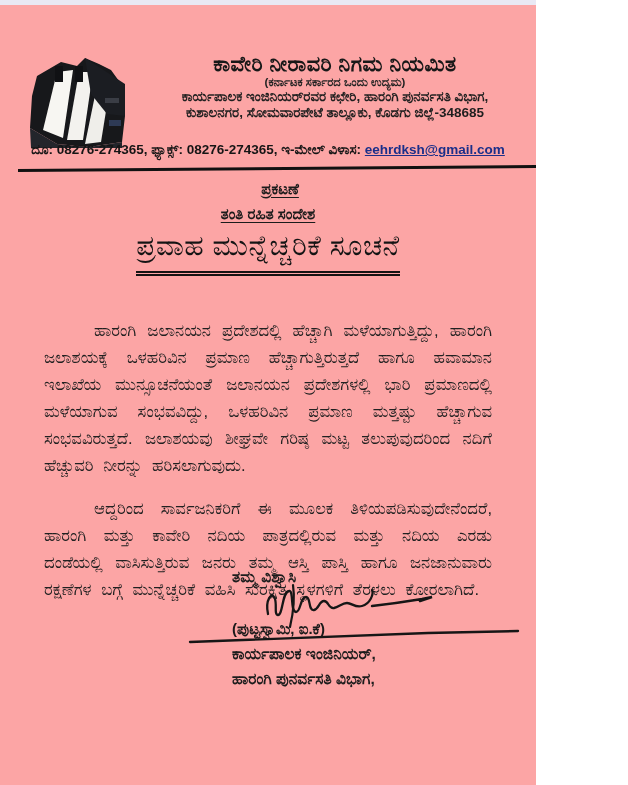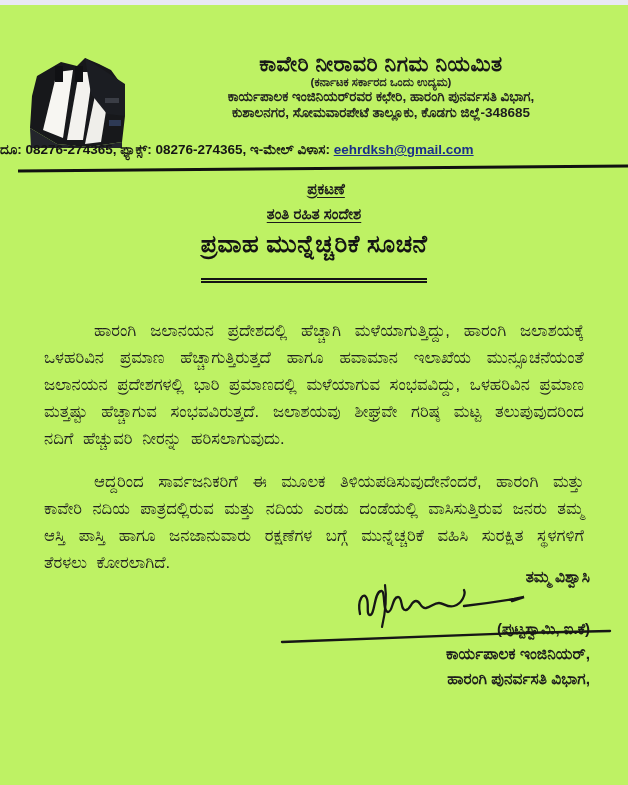--- a/index.html
+++ b/index.html
@@ -1,54 +1,54 @@
 <!DOCTYPE html>
 <html><head>
 <meta charset="utf-8">
 <style>
   html,body{margin:0;padding:0;}
   .page{
-    position:relative;width:628px;height:785px;overflow:hidden;
-    background:#bef264;color:#1d1d1d;
+    position:relative;width:536px;height:785px;overflow:hidden;
+    background:#fca5a5;color:#1d1d1d;
     font-family:"Liberation Sans",sans-serif;
   }
   .scan-strip{position:absolute;top:0;left:0;width:628px;height:5px;background:#e9e9f4;}
   
   .logo{position:absolute;left:27px;top:54px;width:102px;height:96px;}
   .head-block{position:absolute;left:142px;right:8px;top:52px;text-align:center;}
   .org-name{font-size:21px;font-weight:bold;letter-spacing:.5px;color:#181818;}
   .tagline{font-size:11.5px;font-weight:bold;margin-top:0;color:#232323;}
   .addr{font-size:13.5px;font-weight:bold;color:#1f1f1f;}
   .contact-line{
-    position:absolute;left:0;right:0;top:142px;
+    position:absolute;left:0;right:0;top:142px;text-align:center;
     font-size:13.5px;font-weight:bold;color:#151515;white-space:nowrap;
   }
   .email-link{color:#1b2f8a;text-decoration:underline;cursor:pointer;}
   .head-rule{
     position:absolute;left:18px;right:0px;top:167px;height:3px;background:#111;
     transform:rotate(-0.45deg);
   }
   
   .h-small{position:absolute;left:0;right:0;text-align:center;font-weight:bold;font-size:15px;color:#1b1b1b;}
   .h-small span{text-decoration:underline;text-underline-offset:3px;}
   .h1-notice{top:180px;padding-left:24px;}
   .h2-wireless{top:205px;}
   .h-main{position:absolute;left:0;right:0;top:230px;text-align:center;}
   .h-main span{
-    display:inline-block;font-size:24px;font-weight:bold;color:#141414;
-    padding-bottom:20px;border-bottom:5px double #141414;letter-spacing:.5px;
+    display:inline-block;font-size:28px;font-weight:normal;color:#141414;
+    padding-bottom:8px;border-bottom:5px double #141414;letter-spacing:.5px;
   }
   
   .body-text{position:absolute;left:28px;right:28px;top:301px;}
   .para{
     margin:16px;font-size:16.5px;line-height:27px;text-align:justify;
     word-spacing:5px;color:#212121;text-indent:50px;font-weight:500;
   }
   
-  .sig-block{position:absolute;right:38px;top:568px;width:266px;text-align:right;}
+  .sig-block{position:absolute;right:38px;top:568px;width:266px;text-align:left;}
   .sig-closing{font-size:15.5px;font-weight:bold;color:#1c1c1c;}
   .sig-scrawl{position:relative;height:34px;margin-top:2px;}
   .sig-scrawl svg{position:absolute;left:28px;top:-4px;overflow:visible;}
   .sig-name{position:relative;font-size:15px;font-weight:bold;color:#1a1a1a;margin-top:-2px;}
   .sig-name .strike{position:absolute;left:-44px;top:9px;width:330px;overflow:visible;pointer-events:none;}
   .sig-line{font-size:15.5px;font-weight:bold;color:#1c1c1c;margin-top:7px;}
   .sig-place{position:relative;font-size:15.5px;font-weight:bold;color:#1c1c1c;margin-top:7px;}
   .mark{position:absolute;pointer-events:none;}
   .mark-left{left:14px;top:-6px;}
   .mark-right{right:36px;top:-2px;}

